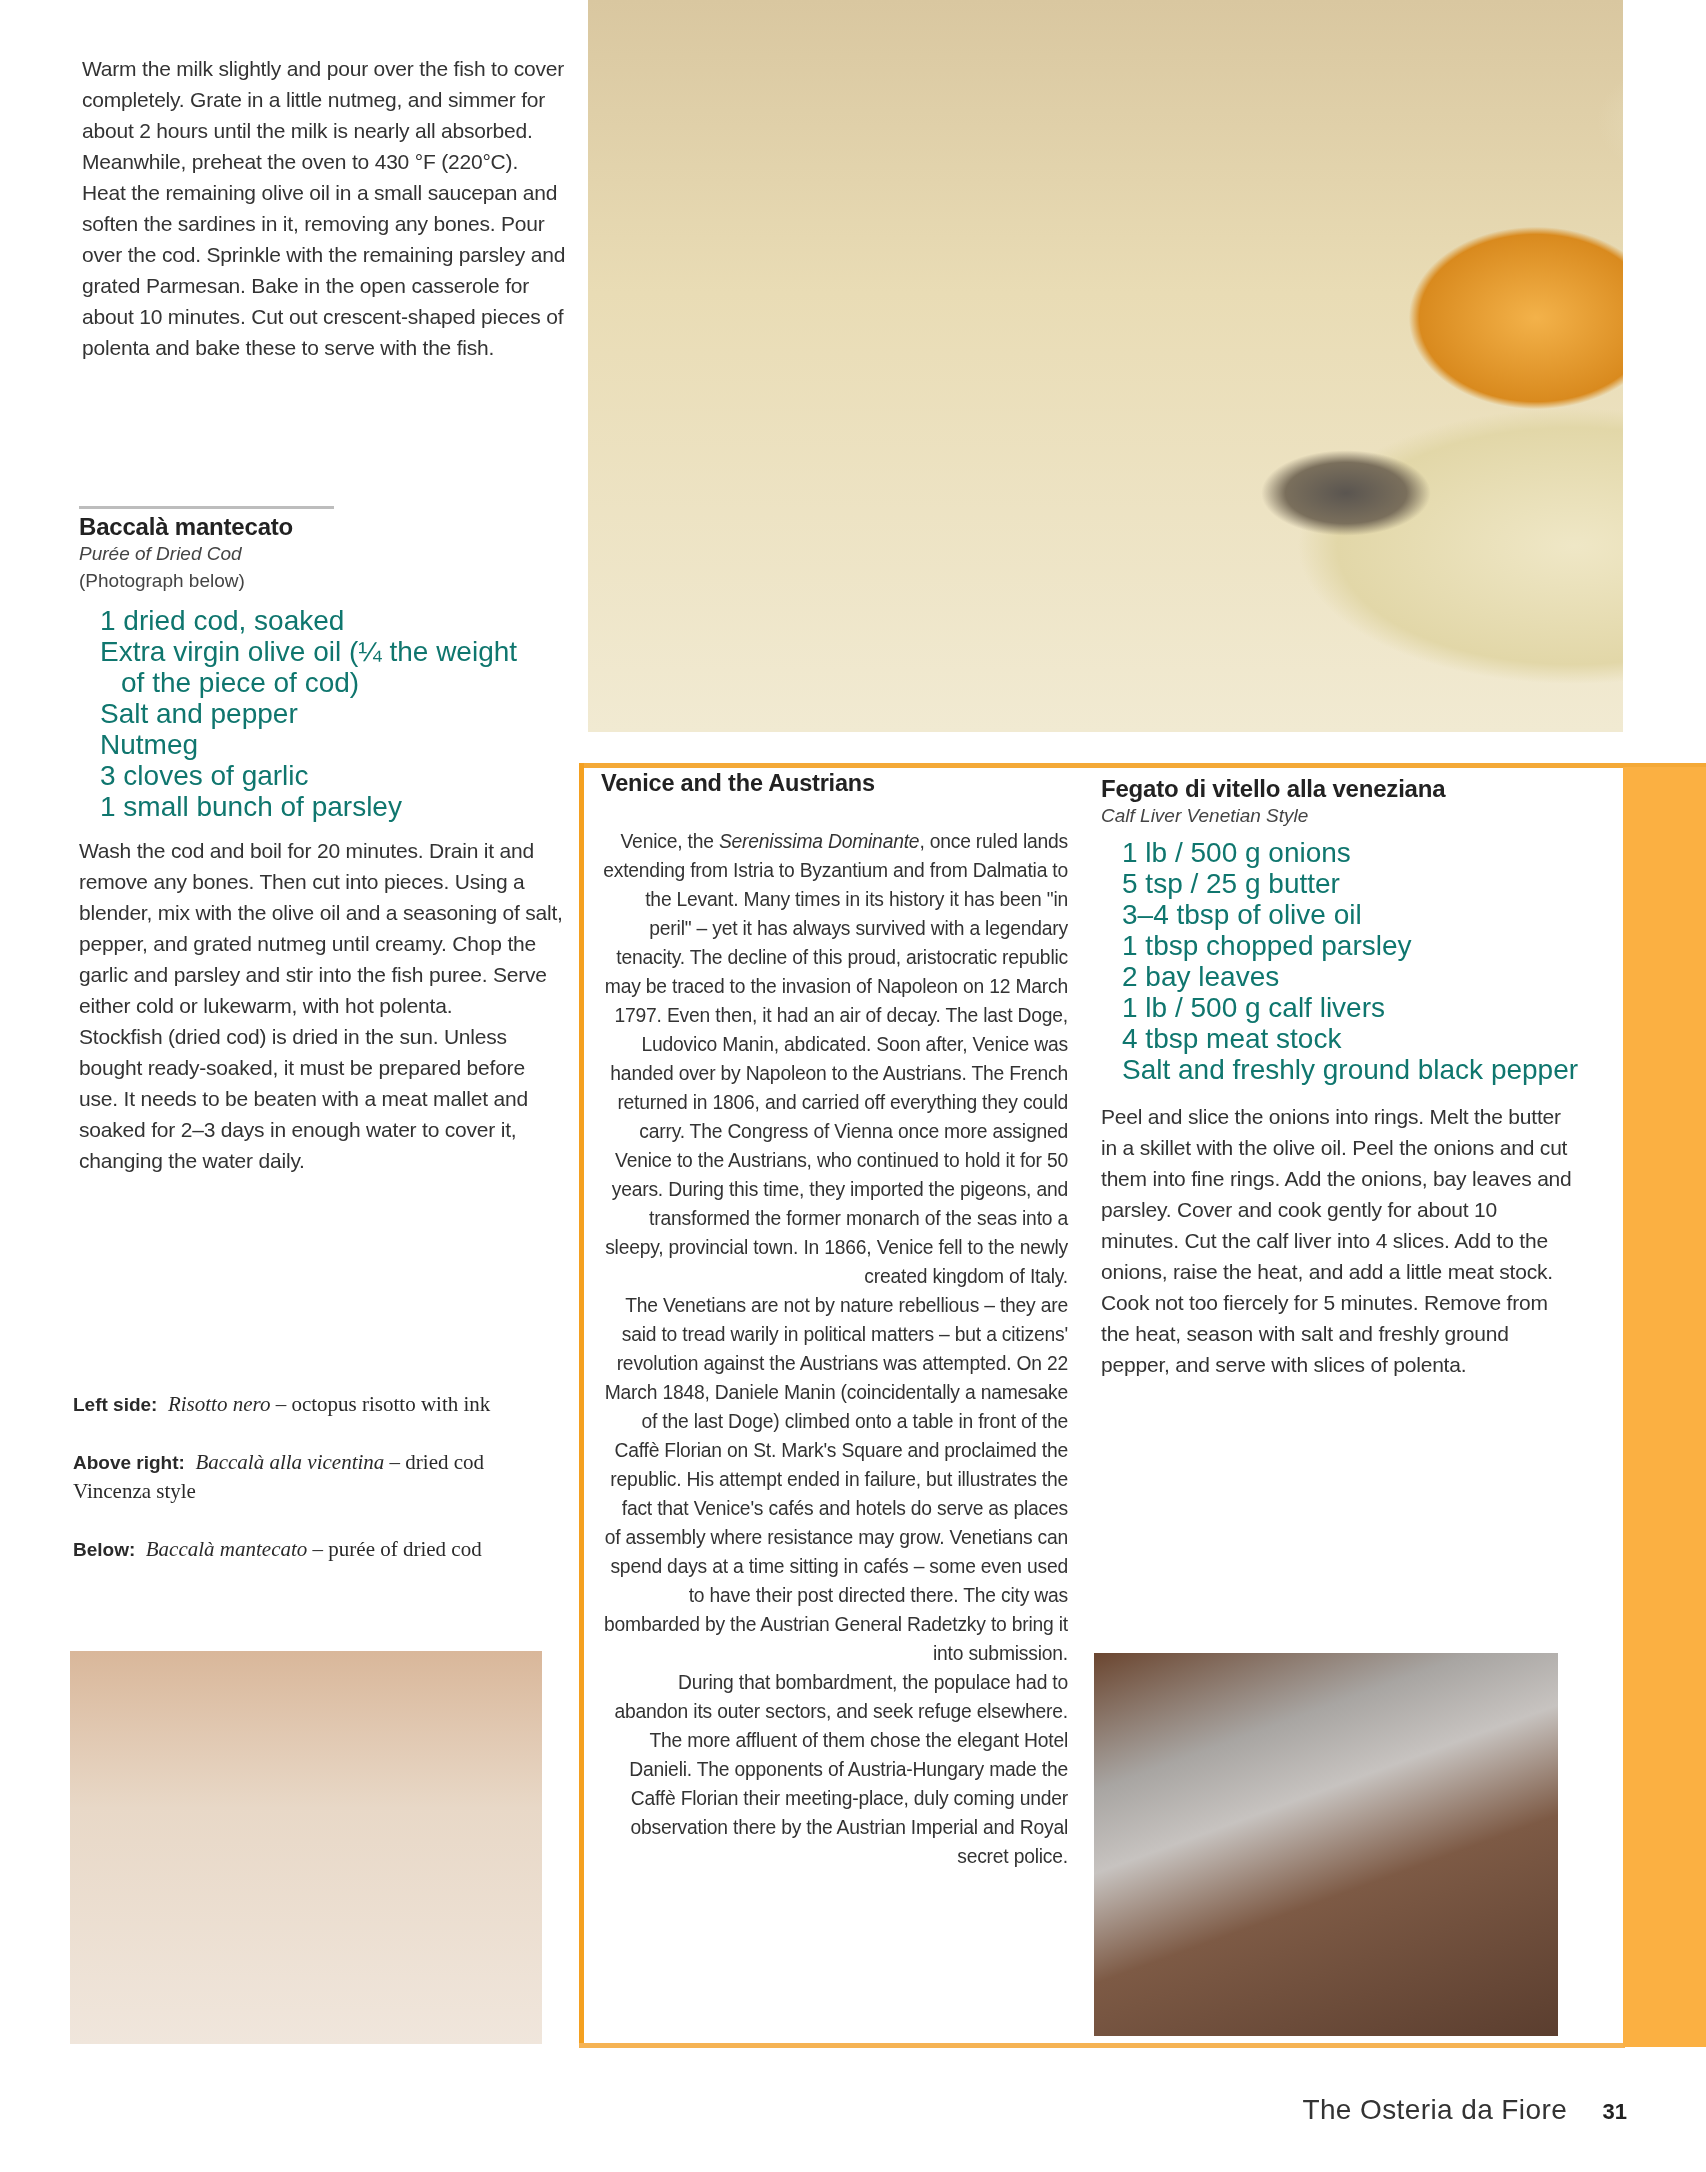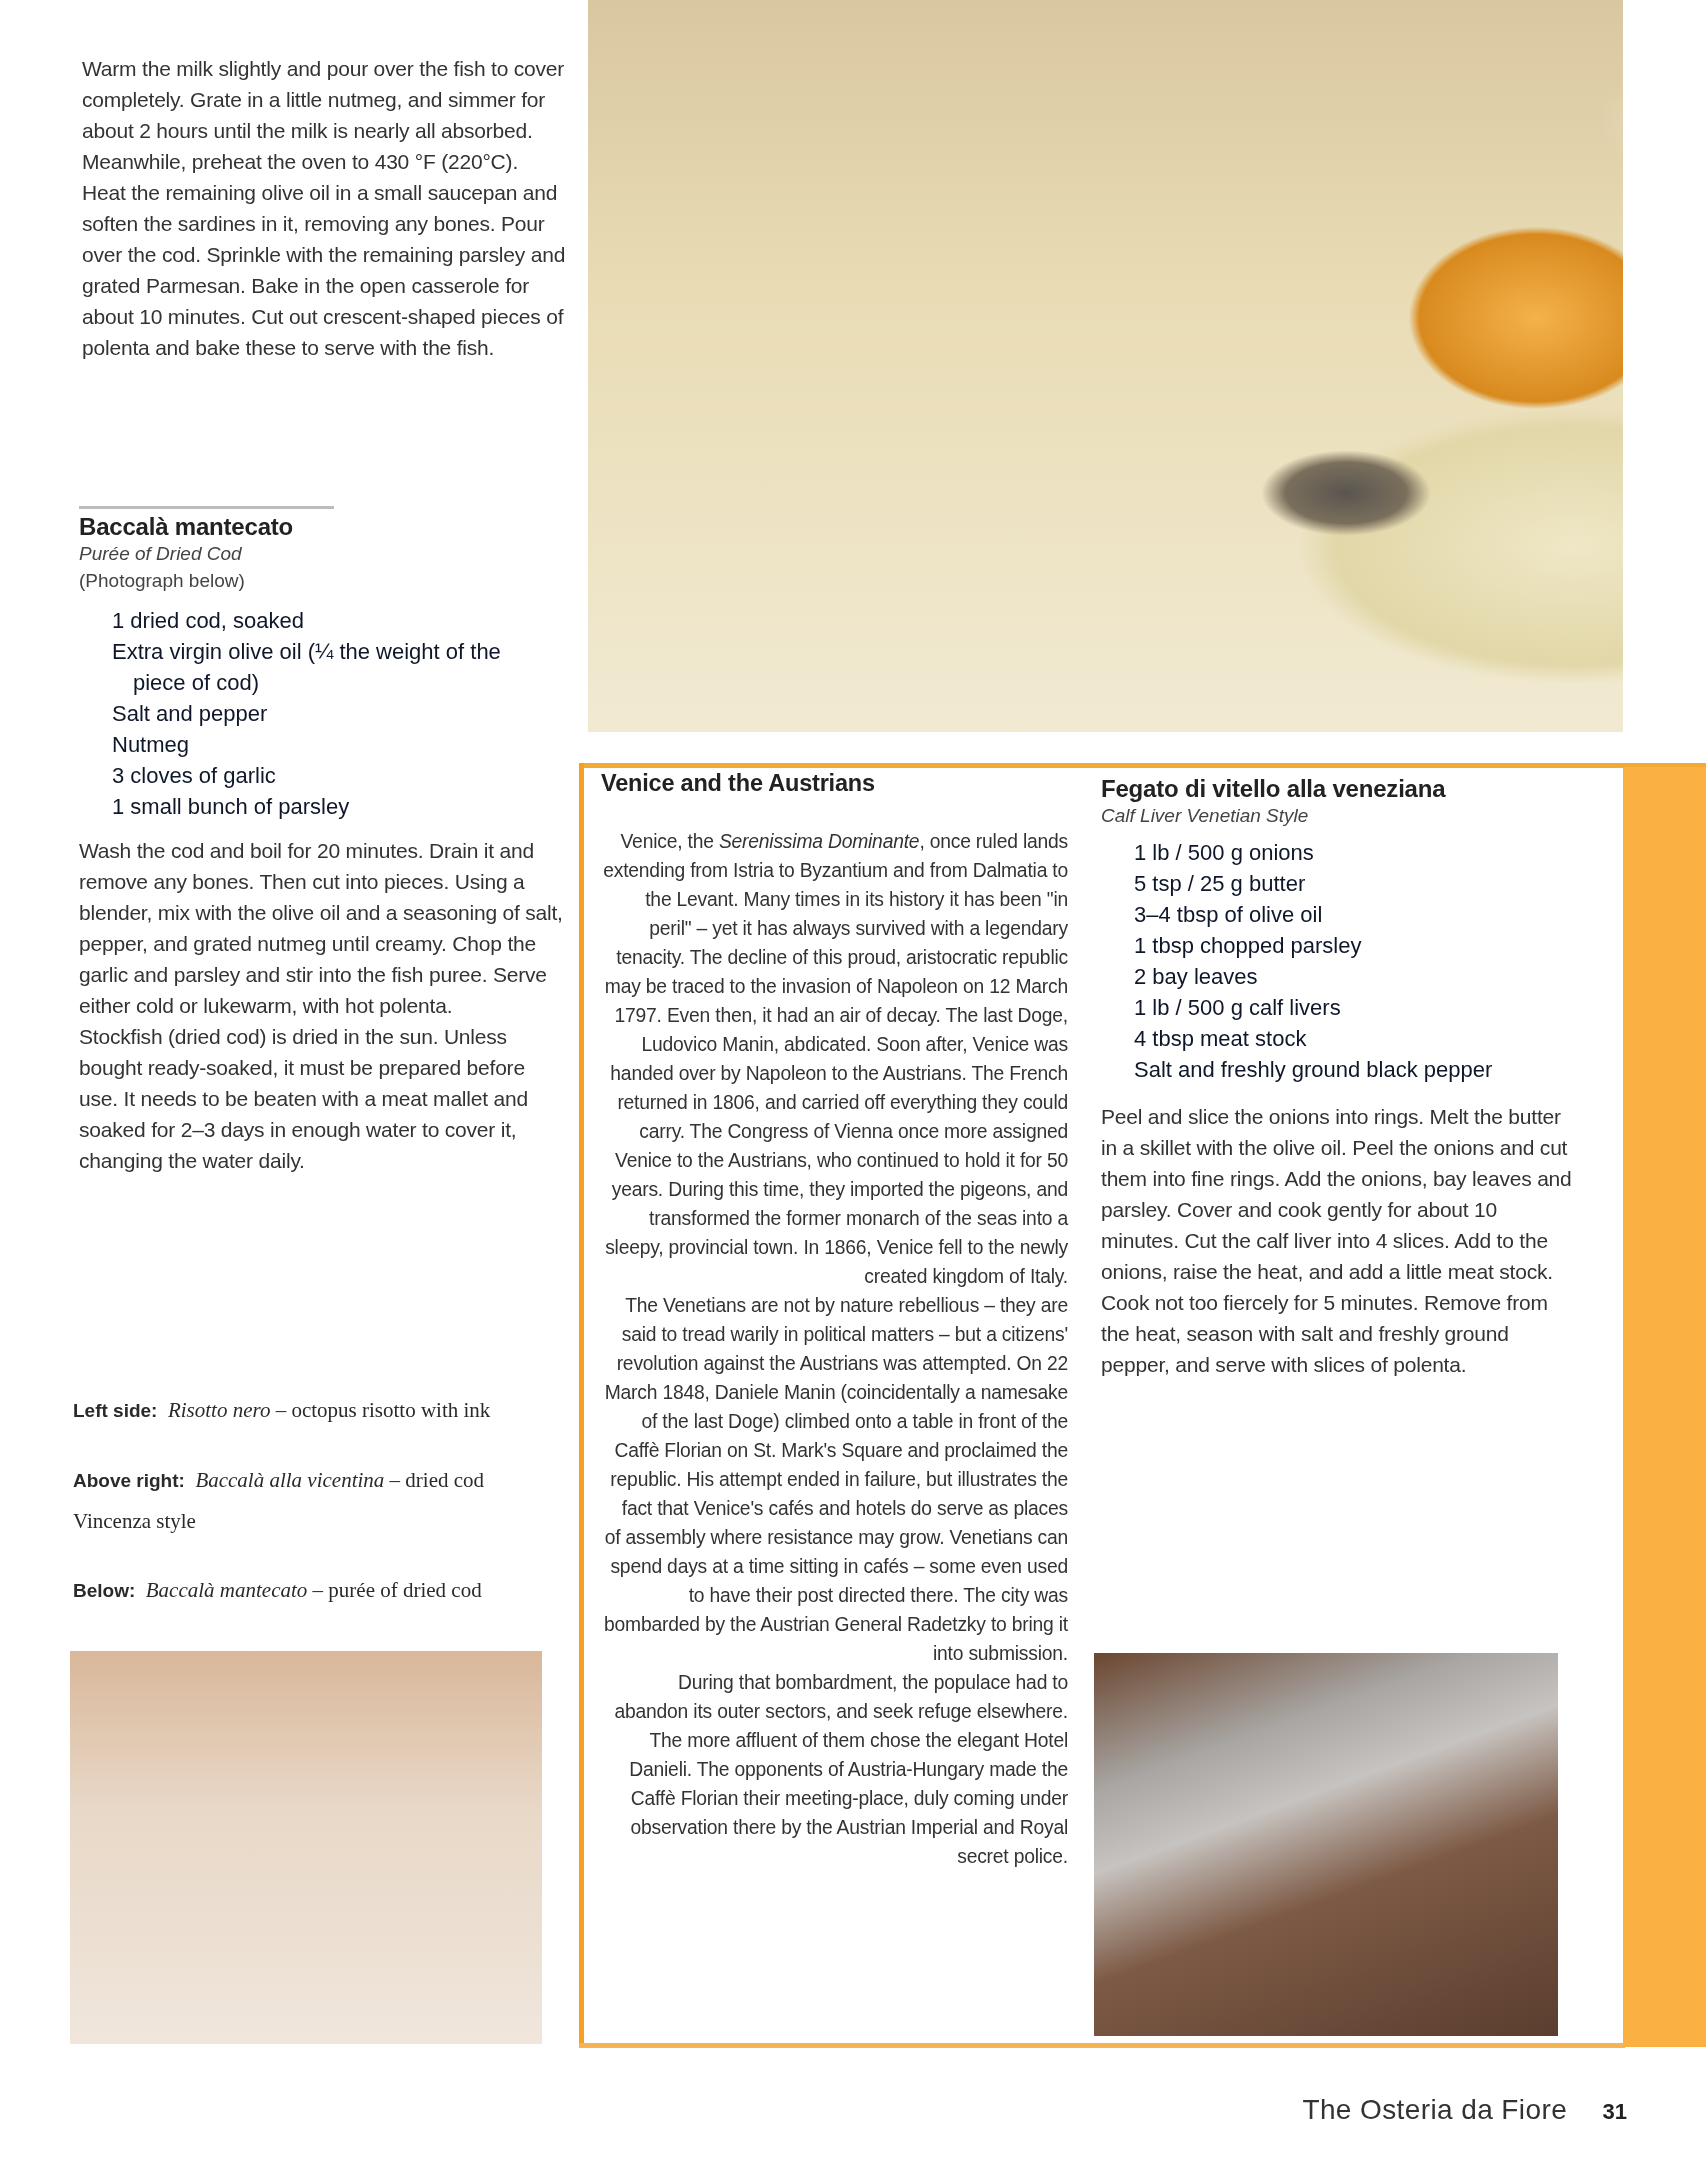--- a/index.html
+++ b/index.html
@@ -1,26 +1,26 @@
 <!DOCTYPE html>
 <html style="font-size:12px"><head>
 <meta charset="utf-8">
 <style>
   html, body { margin:0; padding:0; background:#ffffff; }
   body { width:1707px; height:2172px; position:relative; overflow:hidden;
          font-family:"Liberation Sans", "DejaVu Sans", sans-serif; color:#2b2b2b; }
   .abs { position:absolute; }
   .body-text { font-size:21px; line-height:31px; color:#333; letter-spacing:-0.2px; }
   .body-text p { margin:0; }
-  .ing { font-size:22px; line-height:31px; color:#0f172a; margin:12px; padding:0; list-style:none; }
+  .ing { font-size:28px; line-height:31px; color:#0f766e; margin:0; padding:0; list-style:none; }
   .ing li { text-indent:-21px; padding-left:21px; }
   .title { font-weight:bold; font-size:24px; color:#222; margin:0; letter-spacing:-0.2px; }
   .subtitle { font-style:italic; font-size:19px; color:#444; margin:0; line-height:26px; }
   .note { font-size:19px; color:#444; margin:0; line-height:27px; }
-  .caption { font-family:"Liberation Serif", "DejaVu Serif", serif; font-size:21px; color:#2a2a2a; line-height:40px; margin:0; }
+  .caption { font-family:"Liberation Serif", "DejaVu Serif", serif; font-size:21px; color:#2a2a2a; line-height:29px; margin:0; }
   .caption .lbl { font-family:"Liberation Sans", sans-serif; font-weight:bold; font-size:19px; }
   .caption i { font-style:italic; }
   .hist { font-size:19.3px; line-height:29px; color:#333; letter-spacing:-0.2px;text-align:right; }
   .hist p { margin:0; }
   .rule { height:3px; background:#bdbdbd; }
 
   
   .photo { overflow:hidden; }
   .photo-top { background:
       radial-gradient(ellipse 136px 182px at 1479px 227px, #f2a327 0%, #eb8e1b 60%, transparent 61%),

